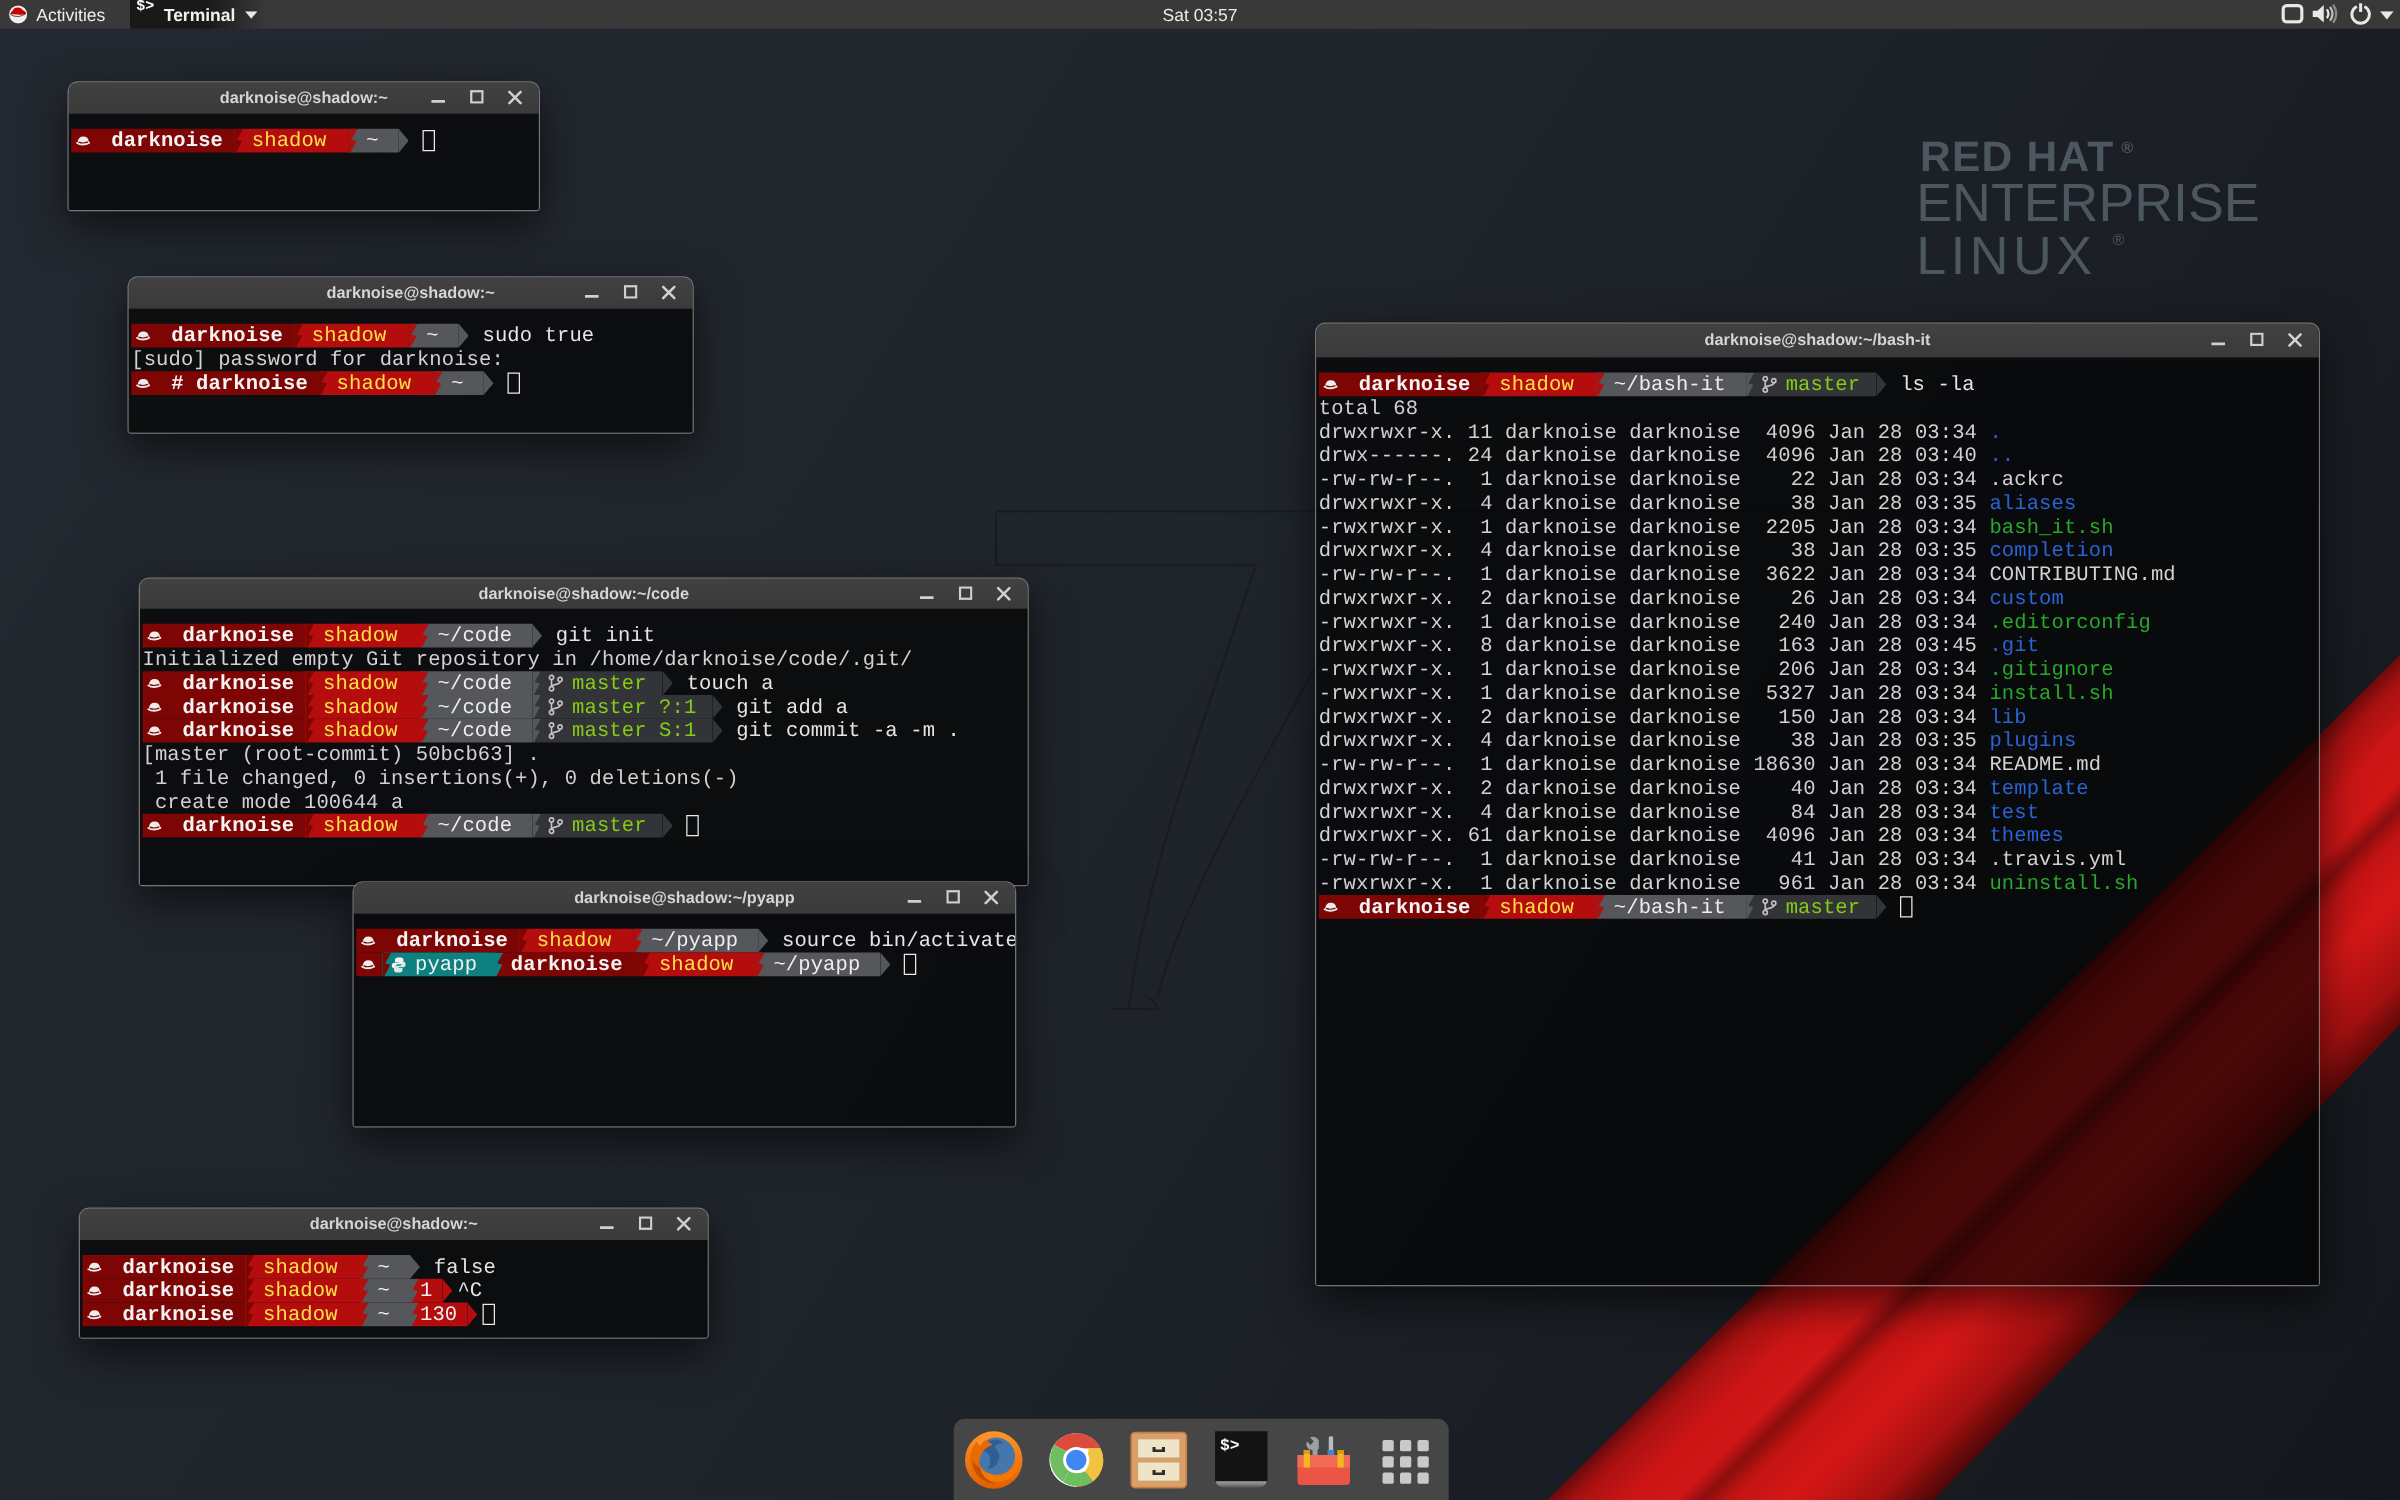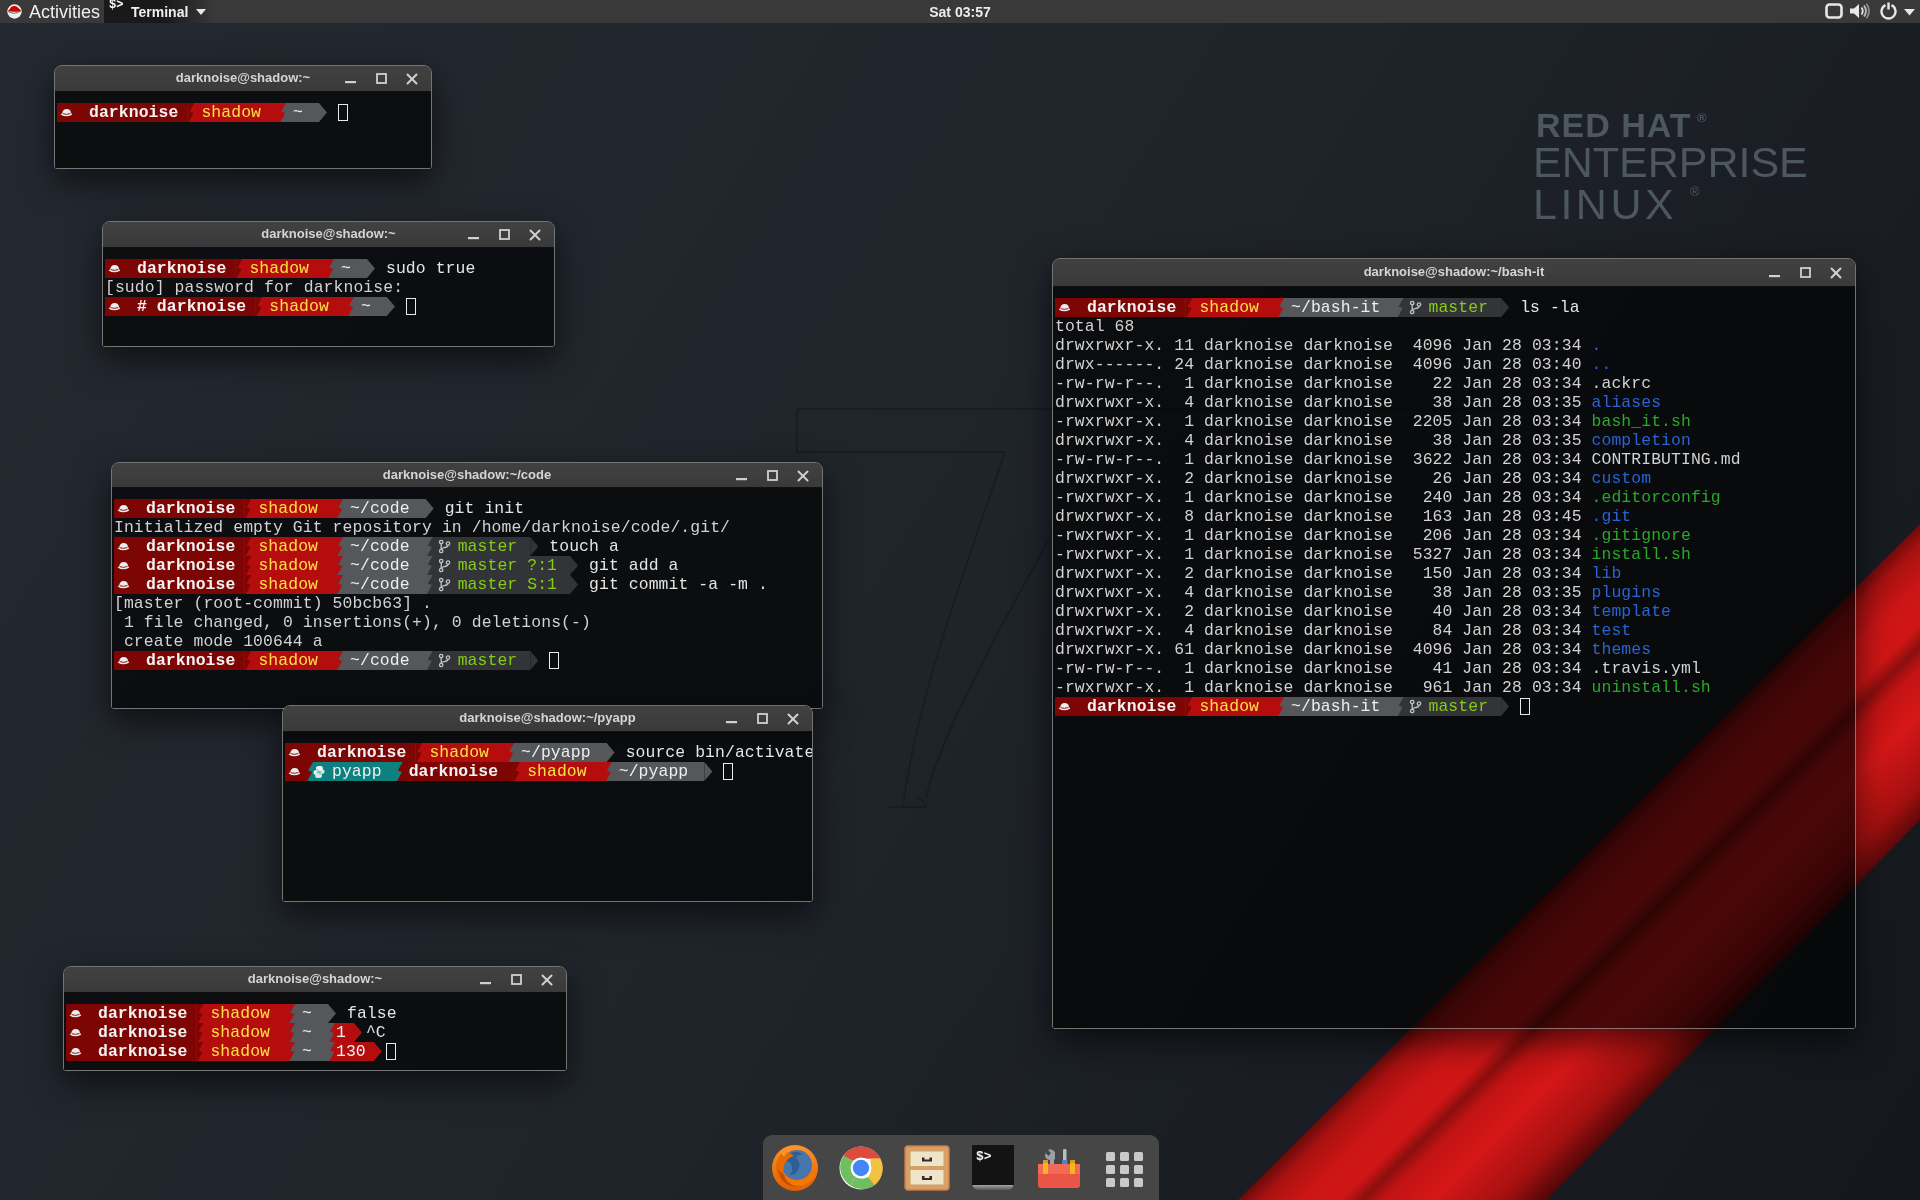--- a/index.html
+++ b/index.html
@@ -1,21 +1,21 @@
 <!DOCTYPE html>
 <html><head><meta charset="utf-8"><title>rhel</title>
 <style>
 html,body{margin:0;padding:0;width:1920px;height:1200px;overflow:hidden;background:#20252c;}
 body{position:relative;font-family:"Liberation Sans",sans-serif;}
 #wall{position:absolute;left:0;top:0;width:1920px;height:1200px;}
 #topbar{position:absolute;left:0;top:0;width:1920px;height:23px;background:#393939;color:#e8e8e8;z-index:50;}
-#topbar .act{position:absolute;left:29px;top:0;height:23px;line-height:24px;font-size:18px;color:#eee;}
+#topbar .act{position:absolute;left:29px;top:0;height:23px;line-height:24px;font-size:14px;color:#eee;}
 #topbar .appbox{position:absolute;left:104px;top:0;height:23px;background:linear-gradient(90deg,#191919 0%,#191919 55%,rgba(25,25,25,0) 100%);padding:0 26px 0 5px;}
 #topbar .appbox .tname{margin-left:22px;font-size:14px;font-weight:bold;line-height:24px;color:#f0f0f0;}
-#topbar .clock{position:absolute;left:0;right:0;text-align:center;font-size:14px;font-weight:bold;line-height:24px;color:#ececec;}
+#topbar .clock{position:absolute;left:0;right:0;text-align:center;font-size:14px;font-weight:normal;line-height:24px;color:#ececec;}
 .win{position:absolute;box-sizing:border-box;border:1px solid rgba(130,130,128,0.85);border-radius:8px 8px 3px 3px;box-shadow:0 12px 34px rgba(0,0,0,0.62);z-index:10;}
 .tb{position:absolute;left:0;top:0;right:0;background:linear-gradient(#414141,#3a3a3a);border-radius:7px 7px 0 0;border-bottom:1px solid #2e2e2e;}
 .tb .t{text-align:center;font-weight:bold;font-size:13px;color:#d5d5d5;}
 .btn{position:absolute;top:0;width:26px;text-align:center;color:#d0d0d0;}
 .content{position:absolute;left:0;right:0;bottom:0;background:rgba(0,0,0,0.65);font-family:"Liberation Mono",monospace;font-size:16.4px;letter-spacing:0.1px;color:#d2d2d2;padding:12px 0 0 2px;overflow:hidden;}
 .row{height:19px;line-height:19px;white-space:pre;display:flex;align-items:stretch;}
 .tx{align-self:center;}
 .sg{position:relative;display:flex;align-items:center;height:19px;box-sizing:border-box;flex:none;}
 .sg.z:after{content:"";position:absolute;right:-7px;top:0;width:7px;height:19px;background:var(--c);clip-path:polygon(0 0,100% 0,30% 45%,88% 52%,20% 100%,0 100%);z-index:3;}
 .sg.a:after{content:"";position:absolute;right:-8px;top:0;width:8px;height:19px;background:var(--c);clip-path:polygon(0 0,100% 50%,0 100%);z-index:3;}
@@ -325,20 +325,21 @@
       <div class="row"><span class="tx">-rwxrwxr-x.  1 darknoise darknoise  2205 Jan 28 03:34 <span class="gr">bash_it.sh</span></span></div>
       <div class="row"><span class="tx">drwxrwxr-x.  4 darknoise darknoise    38 Jan 28 03:35 <span class="bl">completion</span></span></div>
       <div class="row"><span class="tx">-rw-rw-r--.  1 darknoise darknoise  3622 Jan 28 03:34 CONTRIBUTING.md</span></div>
       <div class="row"><span class="tx">drwxrwxr-x.  2 darknoise darknoise    26 Jan 28 03:34 <span class="bl">custom</span></span></div>
       <div class="row"><span class="tx">-rwxrwxr-x.  1 darknoise darknoise   240 Jan 28 03:34 <span class="gr">.editorconfig</span></span></div>
       <div class="row"><span class="tx">drwxrwxr-x.  8 darknoise darknoise   163 Jan 28 03:45 <span class="bl">.git</span></span></div>
       <div class="row"><span class="tx">-rwxrwxr-x.  1 darknoise darknoise   206 Jan 28 03:34 <span class="gr">.gitignore</span></span></div>
       <div class="row"><span class="tx">-rwxrwxr-x.  1 darknoise darknoise  5327 Jan 28 03:34 <span class="gr">install.sh</span></span></div>
       <div class="row"><span class="tx">drwxrwxr-x.  2 darknoise darknoise   150 Jan 28 03:34 <span class="bl">lib</span></span></div>
       <div class="row"><span class="tx">drwxrwxr-x.  4 darknoise darknoise    38 Jan 28 03:35 <span class="bl">plugins</span></span></div>
+      <div class="row"><span class="tx">-rw-rw-r--.  1 darknoise darknoise 18630 Jan 28 03:34 README.md</span></div>
       <div class="row"><span class="tx">drwxrwxr-x.  2 darknoise darknoise    40 Jan 28 03:34 <span class="bl">template</span></span></div>
       <div class="row"><span class="tx">drwxrwxr-x.  4 darknoise darknoise    84 Jan 28 03:34 <span class="bl">test</span></span></div>
       <div class="row"><span class="tx">drwxrwxr-x. 61 darknoise darknoise  4096 Jan 28 03:34 <span class="bl">themes</span></span></div>
       <div class="row"><span class="tx">-rw-rw-r--.  1 darknoise darknoise    41 Jan 28 03:34 .travis.yml</span></div>
       <div class="row"><span class="tx">-rwxrwxr-x.  1 darknoise darknoise   961 Jan 28 03:34 <span class="gr">uninstall.sh</span></span></div>
       <div class="row"><span class="sg s1 z"><svg width="13" height="12" viewBox="0 0 13 12" style="flex:none;margin-right:16px">
             <path d="M2.1 6.8 Q2.6 2.1 6.6 2.1 Q10.7 2.2 11 6.2 L11.9 6.8 Q12.6 7.3 11.6 7.9 Q9.2 9.3 6.3 9.3 Q3.2 9.3 1.1 7.8 Q0.3 7.2 1.2 6.7 Z" fill="#ececec"></path>
             <path d="M2.8 6.7 Q6.5 8.1 10.4 6.5" fill="none" stroke="#7d0604" stroke-width="0.9"></path>
           </svg>darknoise</span><span class="sg s2 z">shadow</span><span class="sg s3 z">~/bash-it</span><span class="sg s4 a"><svg width="13" height="15" viewBox="0 0 13 15" style="flex:none;margin-right:7px">
             <g stroke="#c3c3c3" stroke-width="1.3" fill="none">

